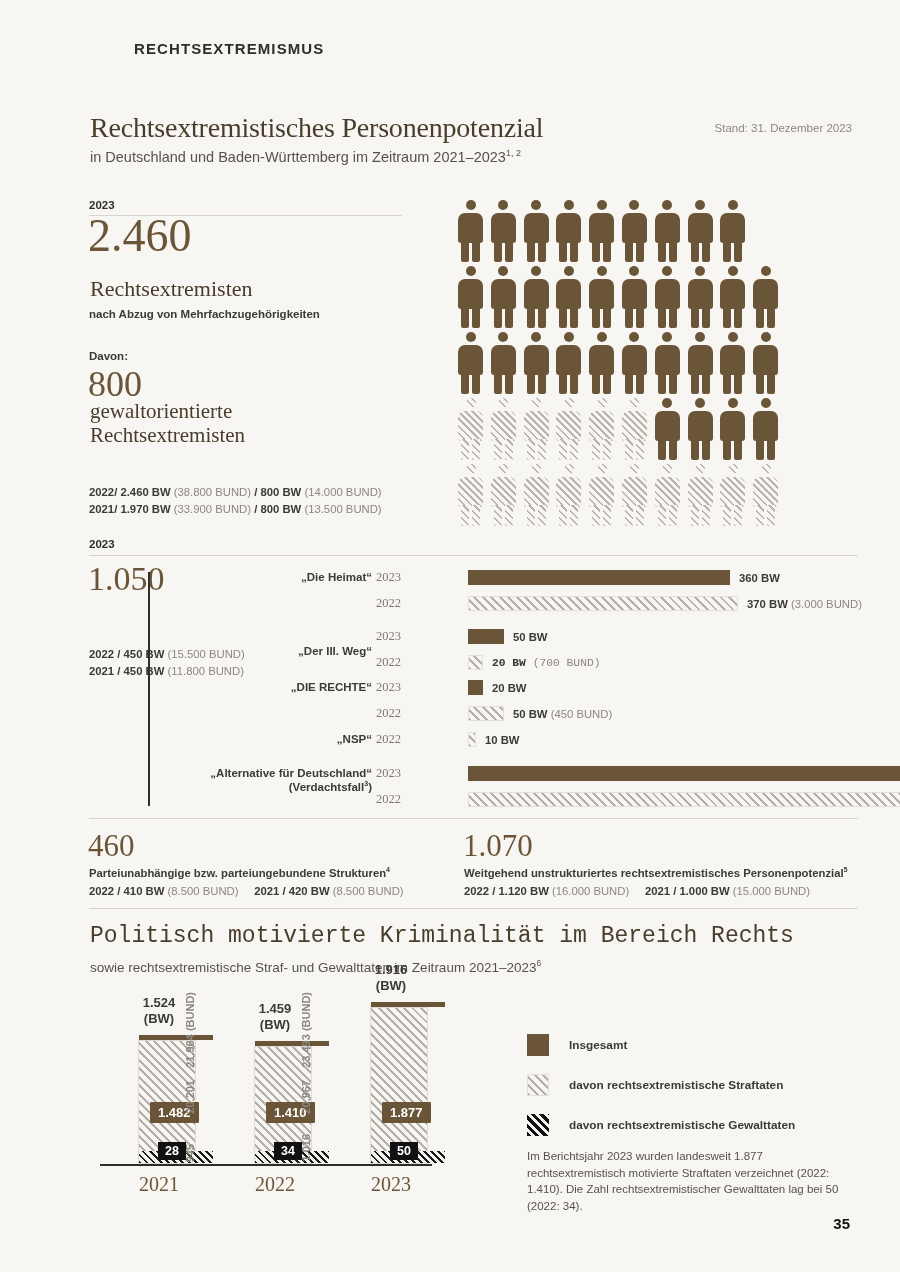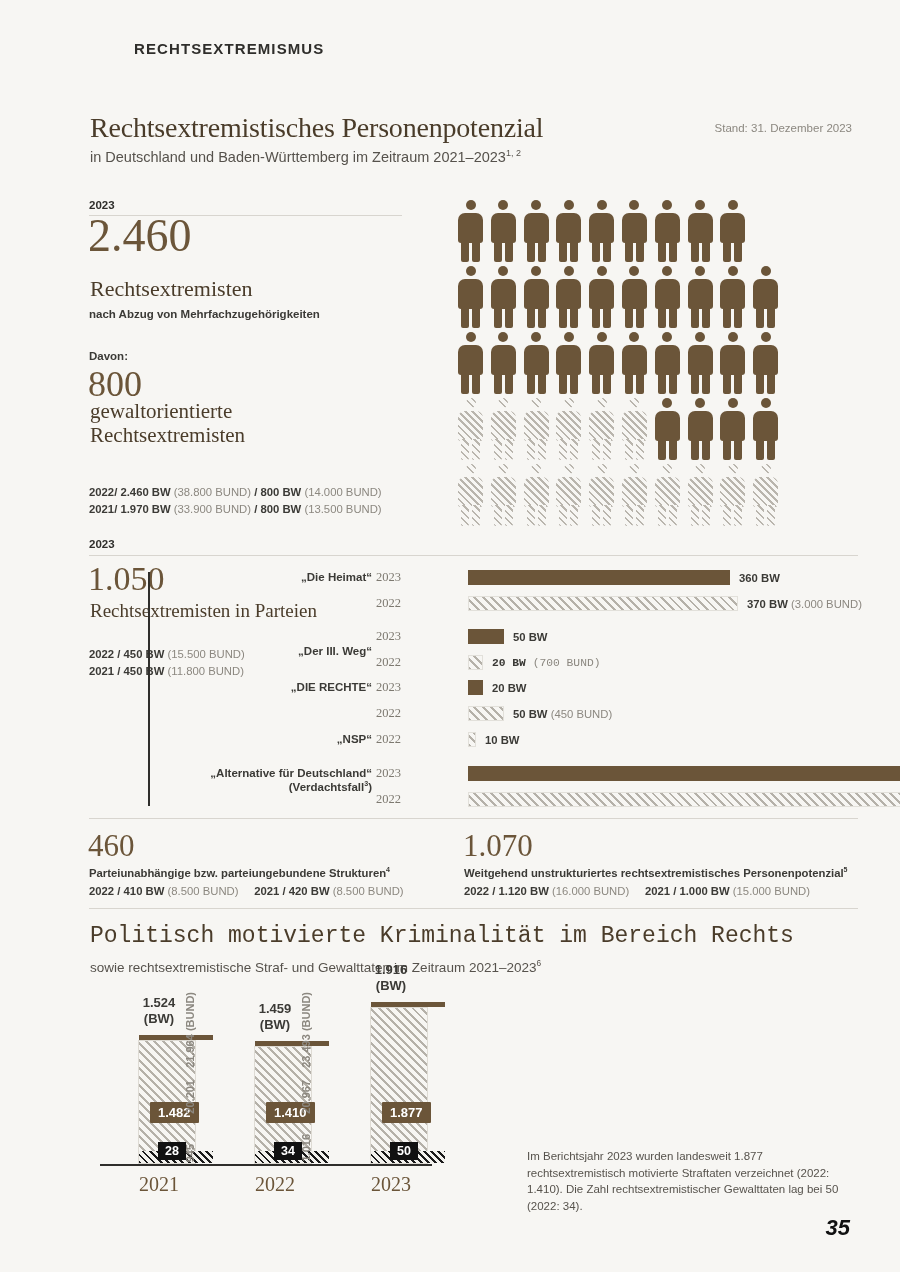--- a/index.html
+++ b/index.html
@@ -151,21 +151,21 @@
   .sw-total{background:#6b5539;}
   .sw-straf{background-image:repeating-linear-gradient(45deg,#b5b1a9 0 2px,rgba(0,0,0,0) 2px 6px);background-color:#f7f6f3;border:1px solid #e2e0da;box-sizing:border-box;}
   .sw-gewalt{background-image:repeating-linear-gradient(45deg,#111 0 3px,rgba(255,255,255,0) 3px 6px);background-color:#f2f1ed;}
   .ltext{font-size:11.8px;font-weight:bold;color:#3b3a36;}
   .legnote{
     position:absolute;left:527px;top:1148px;width:320px;
     font-size:11.5px;color:#56524c;line-height:1.45;
   }
   .pageno{
     position:absolute;right:50px;top:1215px;
-    font-size:22px;font-weight:bold;color:#111;font-style:italic;
+    font-size:15px;font-weight:bold;color:#111;
   }
 </style>
 </head>
 <body>
 
 <div class="page">
 
   <div class="kicker">RECHTSEXTREMISMUS</div>
 
   <div class="h1">Rechtsextremistisches Personenpotenzial</div>
@@ -511,21 +511,20 @@
           <div class="legL"></div>
           <div class="legR"></div>
         </div>
       </div>
     </div>
 
   <div class="yearlabel" style="left:89px;top:538px;">2023</div>
   <div class="rule" style="left:89px;top:555px;width:769px;"></div>
 
   <div class="big bignum-1050">1.050</div>
-  <div class="lbl-parteien">Rechtsextremisten in Parteien</div>
 
   <div class="histline" style="left:89px;top:648px;">
     <b>2022 /</b>
     <b>450 BW</b>
     <span>(15.500 BUND)</span>
   </div>
   <div class="histline" style="left:89px;top:665px;">
     <b>2021 /</b>
     <b>450 BW</b>
     <span>(11.800 BUND)</span>
@@ -637,18 +636,32 @@
       <div class="vlab" style="left: 84px; bottom: 132px;">21.964 (BUND)</div>
       <div class="vlab" style="left: 84px; bottom: 86px;">20.201</div>
       <div class="vlab" style="left: 84px; bottom: 38px;">945</div>
       <div class="cxlabel" style="left: 138px;">2022</div>
       <div class="vlab" style="left: 200px; bottom: 132px;">23.493 (BUND)</div>
       <div class="vlab" style="left: 200px; bottom: 86px;">20.967</div>
       <div class="vlab" style="left: 200px; bottom: 38px;">1.016</div>
       <div class="cxlabel" style="left: 254px;">2023</div>
     </div>
 
+  <div class="legend" id="crime-legend">
+      <div class="lrow">
+        <div class="swatch sw-total"></div>
+        <div class="ltext">Insgesamt</div>
+      </div>
+      <div class="lrow">
+        <div class="swatch sw-straf"></div>
+        <div class="ltext">davon rechtsextremistische Straftaten</div>
+      </div>
+      <div class="lrow">
+        <div class="swatch sw-gewalt"></div>
+        <div class="ltext">davon rechtsextremistische Gewalttaten</div>
+      </div>
+    </div>
 
   <div class="legnote">Im Berichtsjahr 2023 wurden landesweit 1.877 rechtsextremistisch motivierte Straftaten verzeichnet (2022: 1.410). Die Zahl rechtsextremistischer Gewalttaten lag bei 50 (2022: 34).</div>
 
   <div class="pageno">35</div>
 
 </div>
 
 </body></html>

